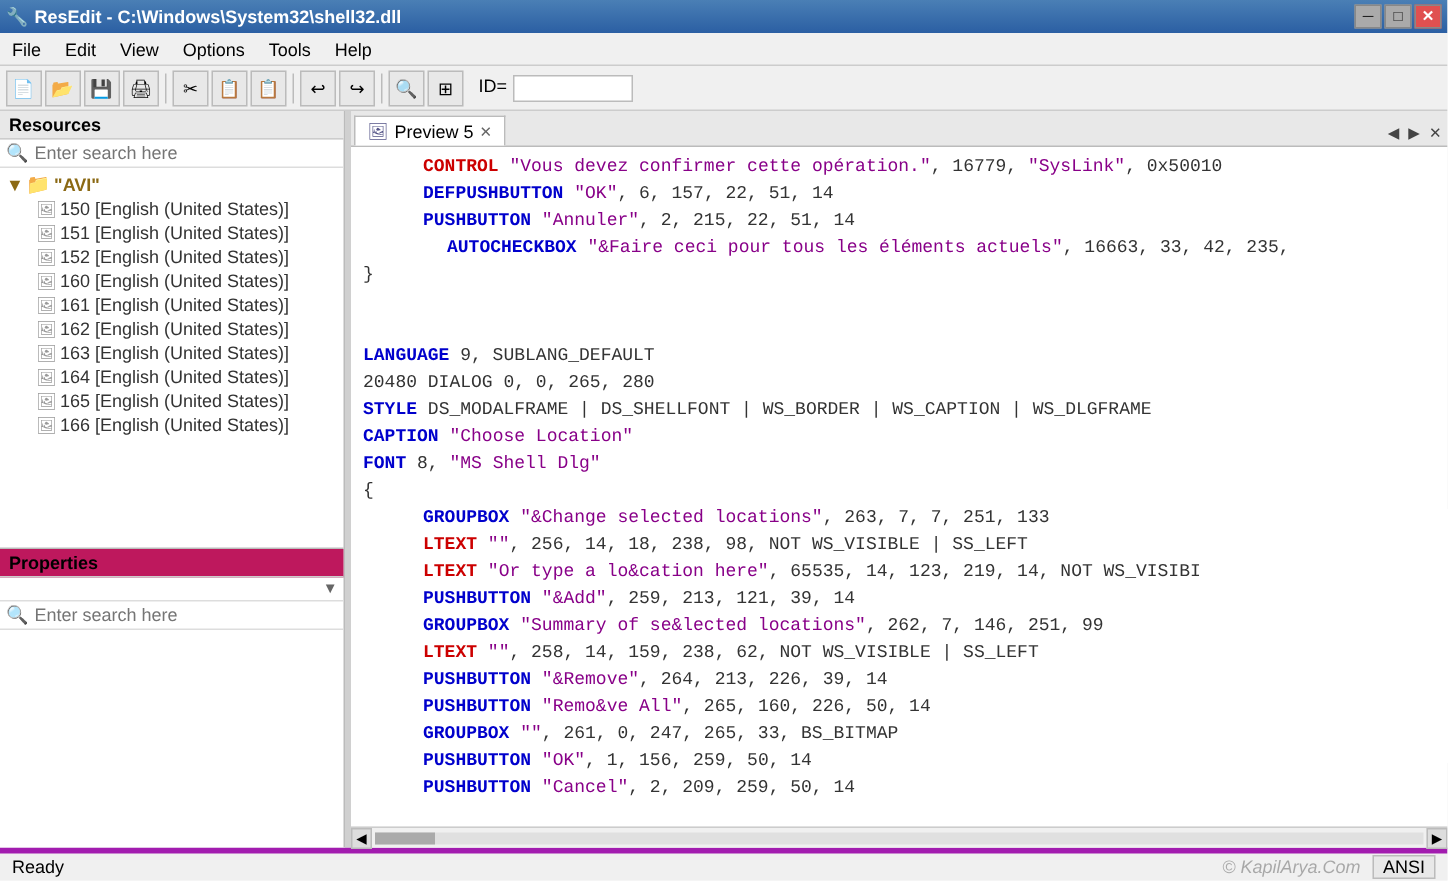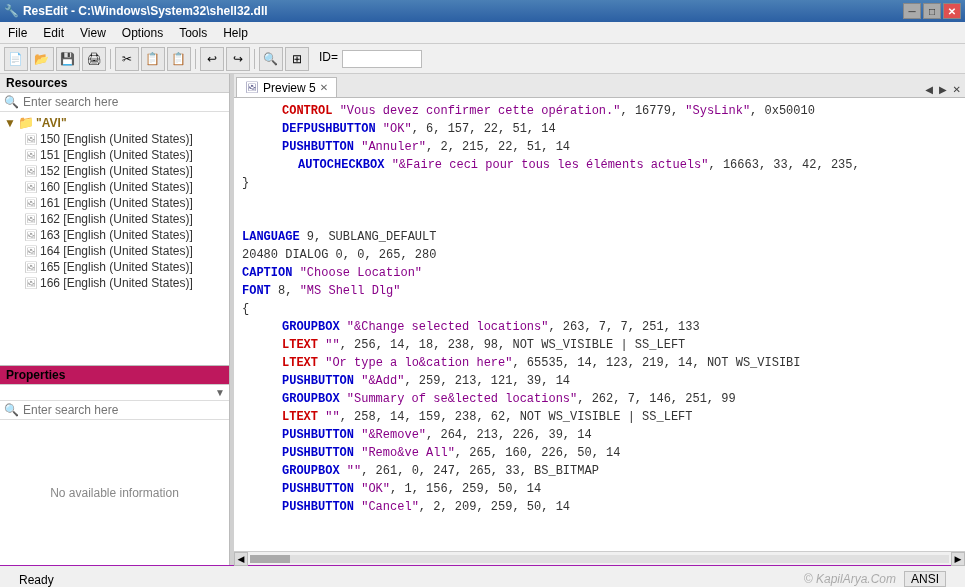--- a/index.html
+++ b/index.html
@@ -225,25 +225,25 @@
       display: flex; align-items: center;
     }
     .scroll-btn { width: 14px; height: 14px; background: #ddd; border: 1px solid #bbb; font-size: 9px; display: flex; align-items: center; justify-content: center; cursor: pointer; }
     .scroll-track { flex: 1; height: 8px; background: #e0e0e0; margin: 0 2px; }
     .scroll-thumb { width: 40px; height: 8px; background: #aaa; }
 
     
     #status-bar {
       height: 22px;
       background: #f0f0f0;
-      border-top: 1px solid #a21caf;
-      display: flex;
-      align-items: flex-end;
+      border-top: 4px solid #a21caf;
+      display: flex;
+      align-items: center;
       justify-content: space-between;
-      padding: 0 19px;
+      padding: 0 8px;
       font-size: 12px;
     }
 
     .divider-v { width: 4px; background: #d0d0d0; cursor: col-resize; }
   </style>
 </head>
 <body>
 
 <div id="title-bar">
   <div id="title-text">
@@ -351,23 +351,20 @@
       <div id="properties-header">
         <span>Properties</span>
       </div>
       <div id="properties-dropdown">
         <span class="dropdown-arrow">▼</span>
       </div>
       <div id="properties-search">
         <span class="search-icon">🔍</span>
         <input type="text" class="search-input" placeholder="Enter search here" style="">
       </div>
-      <div id="properties-content">
-        <span>No available information</span>
-      </div>
     </div>
   </div>
 
   <div class="divider-v"></div>
 
   <div id="right-panel">
     <div id="preview-tabs">
       <div class="tab">
         <span class="tab-icon">🖼</span>
         <span>Preview 5</span>
@@ -383,20 +380,21 @@
     <div id="preview-content">
       <span class="code-line"><span style="margin-left:40px" class="kw-red">CONTROL</span><span style="color:#333">        </span><span style="color:#880088">"Vous devez confirmer cette opération."</span><span style="color:#333">, 16779, </span><span style="color:#880088">"SysLink"</span><span style="color:#333">, 0x50010</span></span>
       <span class="code-line"><span style="margin-left:40px" class="kw-blue">DEFPUSHBUTTON</span><span style="color:#333"> </span><span style="color:#880088">"OK"</span><span style="color:#333">, 6, 157, 22, 51, 14</span></span>
       <span class="code-line"><span style="margin-left:40px" class="kw-blue">PUSHBUTTON</span><span style="color:#333">    </span><span style="color:#880088">"Annuler"</span><span style="color:#333">, 2, 215, 22, 51, 14</span></span>
       <span class="code-line"><span style="margin-left:56px" class="kw-blue">AUTOCHECKBOX</span><span style="color:#333">  </span><span style="color:#880088">"&amp;Faire ceci pour tous les éléments actuels"</span><span style="color:#333">, 16663, 33, 42, 235,</span></span>
       <span class="code-line"><span style="color:#333">}</span></span>
       <span class="code-line">&nbsp;</span>
       <span class="code-line">&nbsp;</span>
       <span class="code-line"><span class="kw-blue">LANGUAGE</span><span style="color:#333"> 9, SUBLANG_DEFAULT</span></span>
       <span class="code-line"><span style="color:#333">20480 DIALOG 0, 0, 265, 280</span></span>
+      <span class="code-line"><span class="kw-blue">STYLE</span><span style="color:#333"> DS_MODALFRAME | DS_SHELLFONT | WS_BORDER | WS_CAPTION | WS_DLGFRAME</span></span>
       <span class="code-line"><span class="kw-blue">CAPTION</span><span style="color:#333"> </span><span style="color:#880088">"Choose Location"</span></span>
       <span class="code-line"><span class="kw-blue">FONT</span><span style="color:#333"> 8, </span><span style="color:#880088">"MS Shell Dlg"</span></span>
       <span class="code-line"><span style="color:#333">{</span></span>
       <span class="code-line"><span style="margin-left:40px" class="kw-blue">GROUPBOX</span><span style="color:#333">    </span><span style="color:#880088">"&amp;Change selected locations"</span><span style="color:#333">, 263, 7, 7, 251, 133</span></span>
       <span class="code-line"><span style="margin-left:40px" class="kw-red">LTEXT</span><span style="color:#333">       </span><span style="color:#880088">""</span><span style="color:#333">, 256, 14, 18, 238, 98, NOT WS_VISIBLE | SS_LEFT</span></span>
       <span class="code-line"><span style="margin-left:40px" class="kw-red">LTEXT</span><span style="color:#333">       </span><span style="color:#880088">"Or type a lo&amp;cation here"</span><span style="color:#333">, 65535, 14, 123, 219, 14, NOT WS_VISIBI</span></span>
       <span class="code-line"><span style="margin-left:40px" class="kw-blue">PUSHBUTTON</span><span style="color:#333">  </span><span style="color:#880088">"&amp;Add"</span><span style="color:#333">, 259, 213, 121, 39, 14</span></span>
       <span class="code-line"><span style="margin-left:40px" class="kw-blue">GROUPBOX</span><span style="color:#333">    </span><span style="color:#880088">"Summary of se&amp;lected locations"</span><span style="color:#333">, 262, 7, 146, 251, 99</span></span>
       <span class="code-line"><span style="margin-left:40px" class="kw-red">LTEXT</span><span style="color:#333">       </span><span style="color:#880088">""</span><span style="color:#333">, 258, 14, 159, 238, 62, NOT WS_VISIBLE | SS_LEFT</span></span>
       <span class="code-line"><span style="margin-left:40px" class="kw-blue">PUSHBUTTON</span><span style="color:#333">  </span><span style="color:#880088">"&amp;Remove"</span><span style="color:#333">, 264, 213, 226, 39, 14</span></span>

